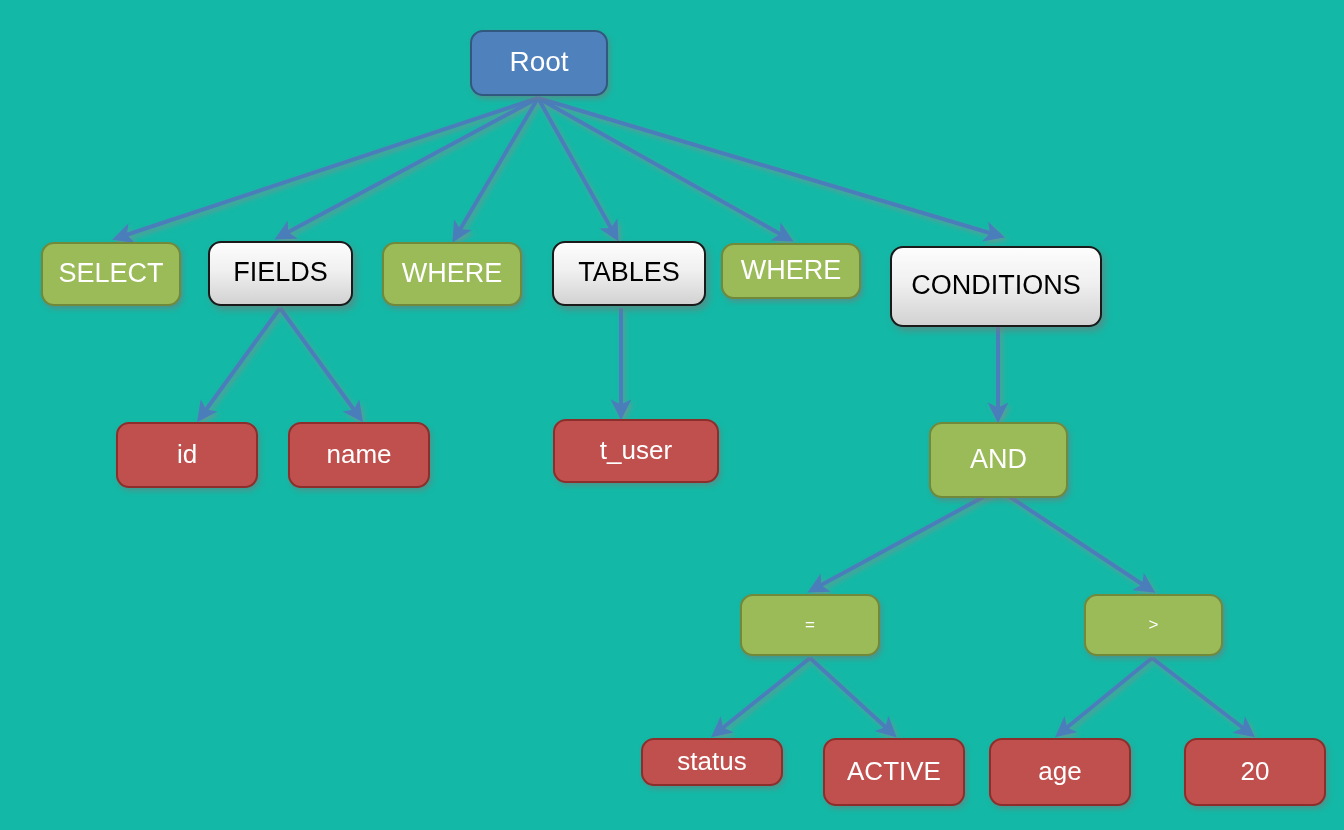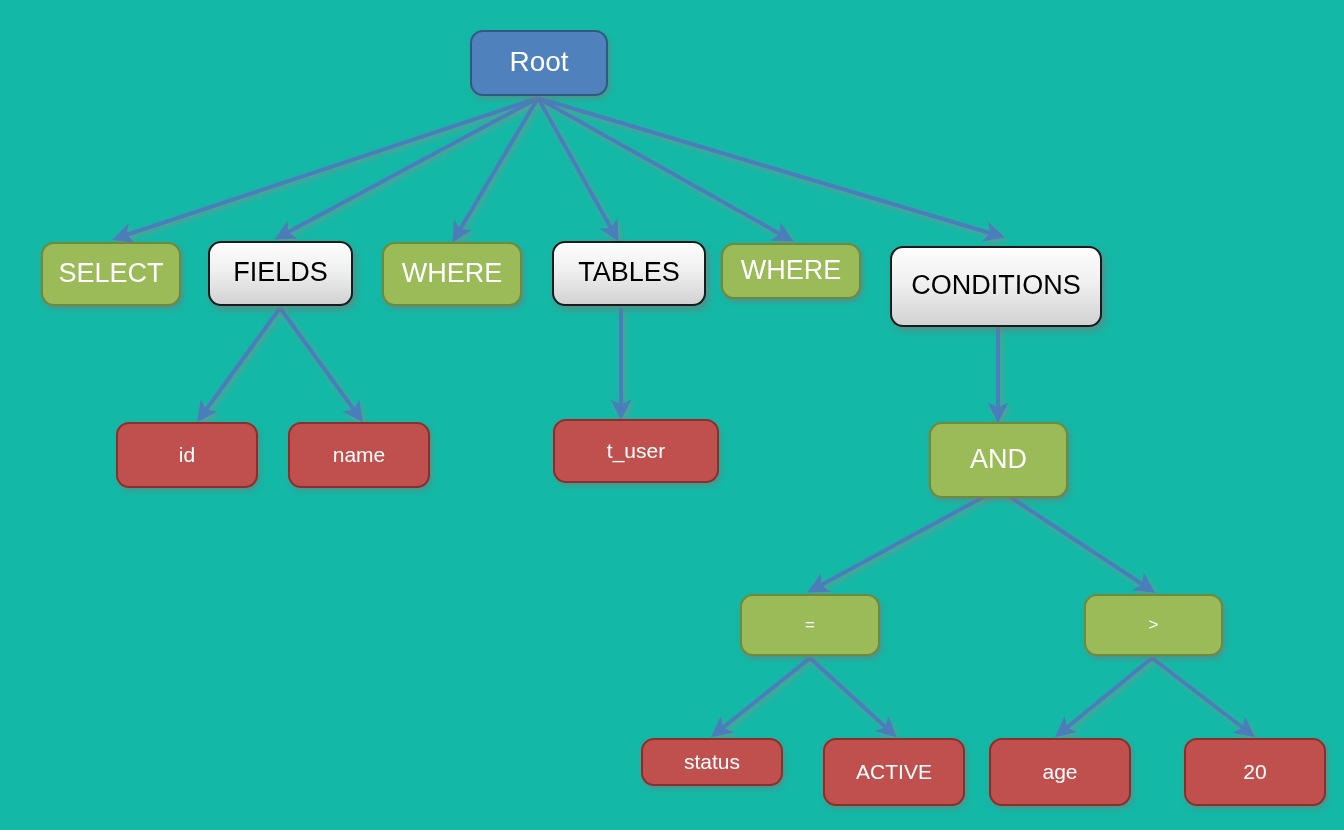--- a/index.html
+++ b/index.html
@@ -67,21 +67,21 @@
   
   .n-red {
     background: #C0504D;
     border: 2px solid #8C2F2C;
     color: #ffffff;
     box-shadow: 2px 3px 5px rgba(120,120,120,0.55);
   }
 
   .fs-28 { font-size: 28px; }
   .fs-27 { font-size: 27px; }
-  .fs-26 { font-size: 21px; }
+  .fs-26 { font-size: 26px; }
   .fs-17 { font-size: 17px; }
 </style>
 </head>
 <body>
 
 <div id="canvas">
 
   <svg id="edge-layer" viewBox="0 0 1344 830" width="1344" height="830" xmlns="http://www.w3.org/2000/svg">
     <defs>
       <marker id="arrowhead" markerWidth="5.2" markerHeight="5.2" refX="3.9" refY="2.6" orient="auto" markerUnits="strokeWidth">

